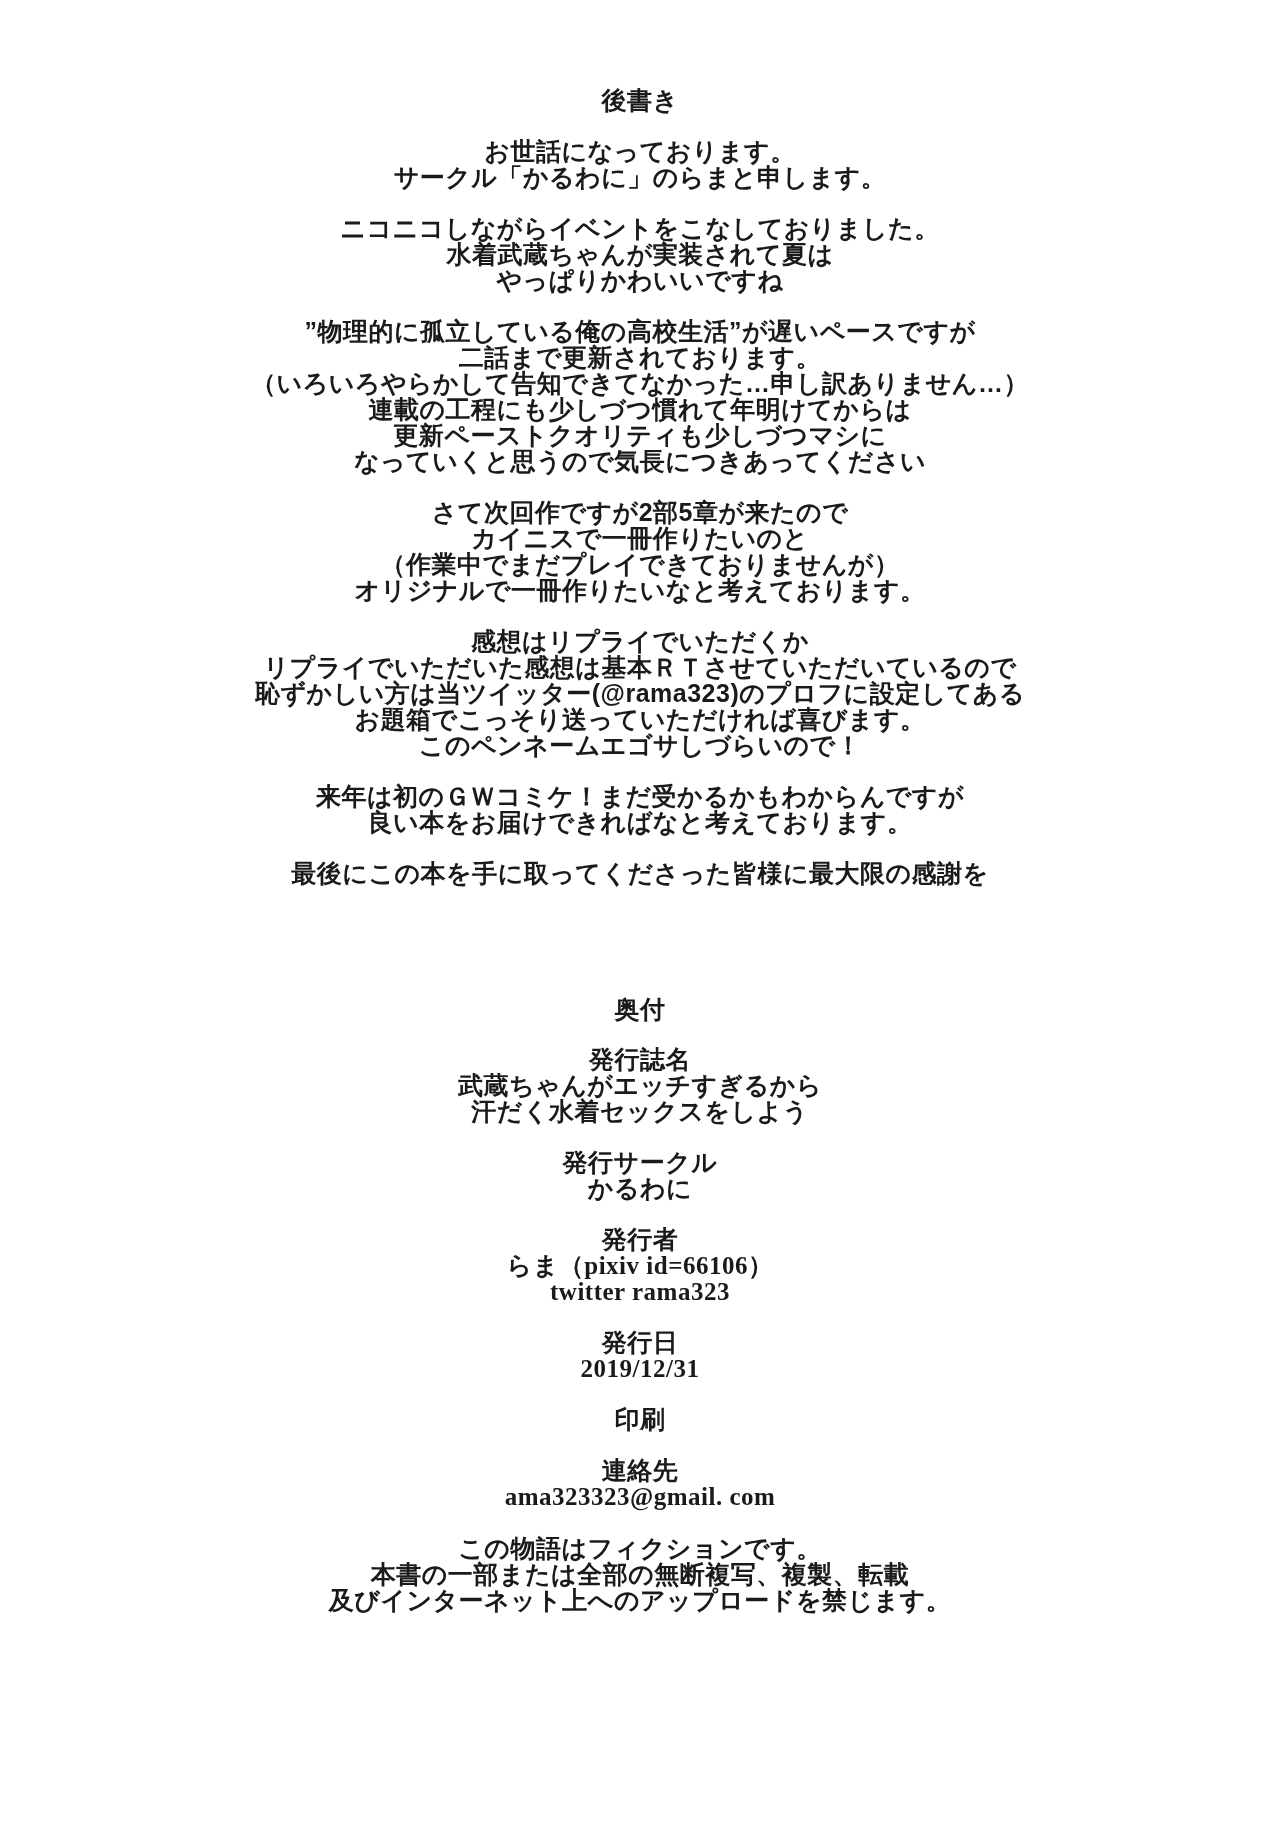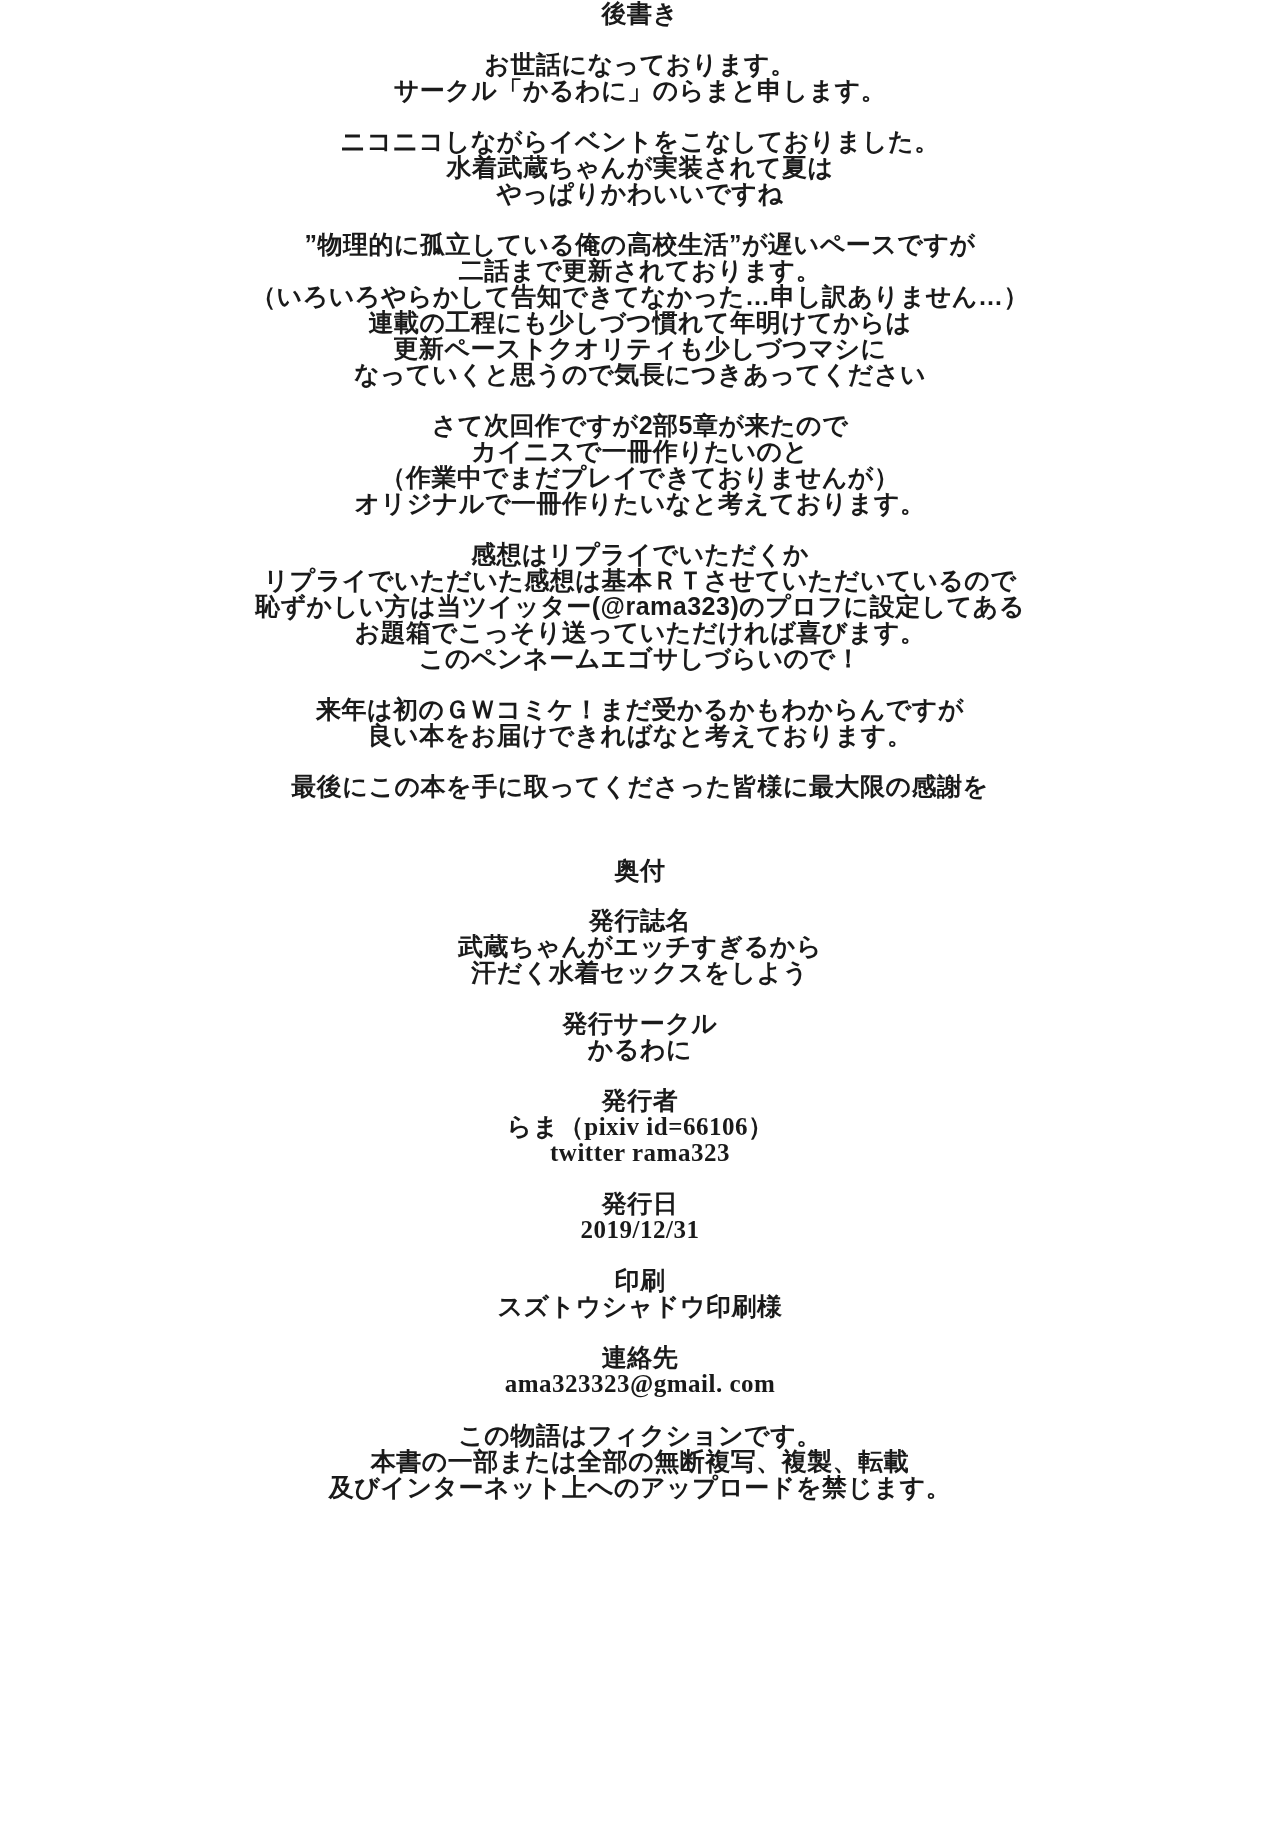--- a/index.html
+++ b/index.html
@@ -12,35 +12,36 @@
     width: 1280px;
     height: 1838px;
     margin: 0 auto;
     background: #ffffff;
     overflow: hidden;
     font-family: "Liberation Sans", "DejaVu Sans", sans-serif;
     color: #1a1a1a;
   }
   .content {
     box-sizing: border-box;
+    padding-top: 87px;
     width: 100%;
     text-align: center;
     font-size: 25px;
     line-height: 26px;
     font-weight: 600;
     letter-spacing: 0.5px;
   }
   .para {
     margin: 0 0 25px 0;
   }
   .line {
     white-space: nowrap;
   }
   .colophon {
-    margin-top: 58px;
+    margin-top: 110px;
   }
   .entry {
     margin: 0 0 25px 0;
     font-family: Liberation Serif, serif;
   }
 </style>
 </head>
 <body>
 
 <div class="page">
@@ -117,21 +118,20 @@
         <div class="line">twitter rama323</div>
       </div>
 
       <div class="entry">
         <div class="line">発行日</div>
         <div class="line">2019/12/31</div>
       </div>
 
       <div class="entry">
         <div class="line">印刷</div>
-        <div class="line">スズトウシャドウ印刷様</div>
       </div>
 
       <div class="entry">
         <div class="line">連絡先</div>
         <div class="line">ama323323@gmail. com</div>
       </div>
 
       <div class="para">
         <div class="line">この物語はフィクションです。</div>
         <div class="line">本書の一部または全部の無断複写、複製、転載</div>

